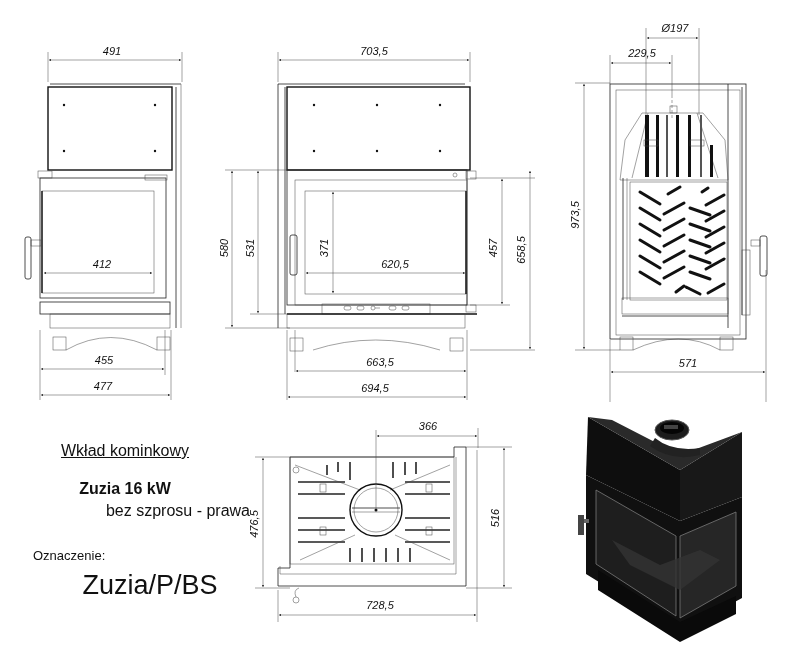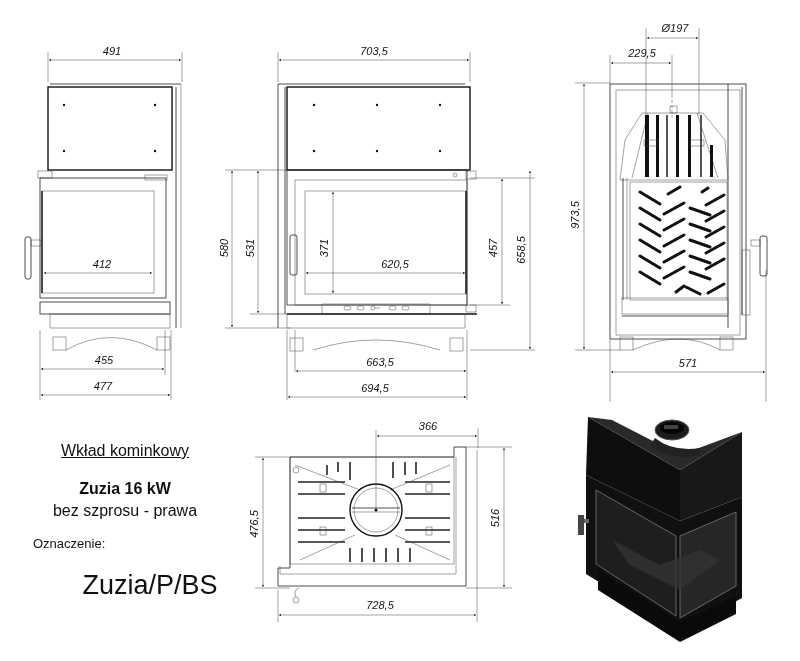--- a/index.html
+++ b/index.html
@@ -6,22 +6,22 @@
   body { width: 800px; height: 661px; position: relative; overflow: hidden; font-family: "Liberation Sans", sans-serif; }
   svg.drawing { position: absolute; left: 0; top: 0; width: 800px; height: 661px; }
   .dim { font-family: "Liberation Sans", sans-serif; font-size: 11px; font-style: italic; fill: #111; }
   .ln { stroke: #222; stroke-width: 0.8; fill: none; }
   .thin { stroke: #444; stroke-width: 0.5; fill: none; }
   .bold { stroke: #111; stroke-width: 1.4; fill: none; }
   .gray { stroke: #888; stroke-width: 0.8; fill: none; }
   .title-block { position: absolute; left: 0; top: 430px; width: 250px; text-align: center; color: #111; }
   .t1 { position: absolute; left: 0; width: 250px; top: 12px; font-size: 16px; text-decoration: underline; }
   .t2 { position: absolute; left: 0; width: 250px; top: 42px; font-size: 16px; font-weight: bold; margin-top: 8px; }
-  .t3 { position: absolute; left: 0; width: 250px; top: 72px; font-size: 16px; }
-  .t4 { position: absolute; left: 33px; top: 106px; font-size: 13px; text-align: left; }
+  .t3 { position: absolute; left: 0; width: 250px; top: 72px; font-size: 16px; text-align: right; }
+  .t4 { position: absolute; left: 33px; top: 118px; font-size: 13px; text-align: left; }
   .t5 { position: absolute; left: 0; width: 300px; top: 140px; font-size: 27px; font-weight: normal; }
 </style>
 </head>
 <body>
 
 <svg class="drawing" viewBox="0 0 800 661" xmlns="http://www.w3.org/2000/svg">
   <defs>
     <marker id="arr" viewBox="0 0 10 10" refX="10" refY="5" markerWidth="6" markerHeight="4" orient="auto-start-reverse">
       <path d="M0,0 L10,5 L0,10 z" fill="#111"></path>
     </marker>

